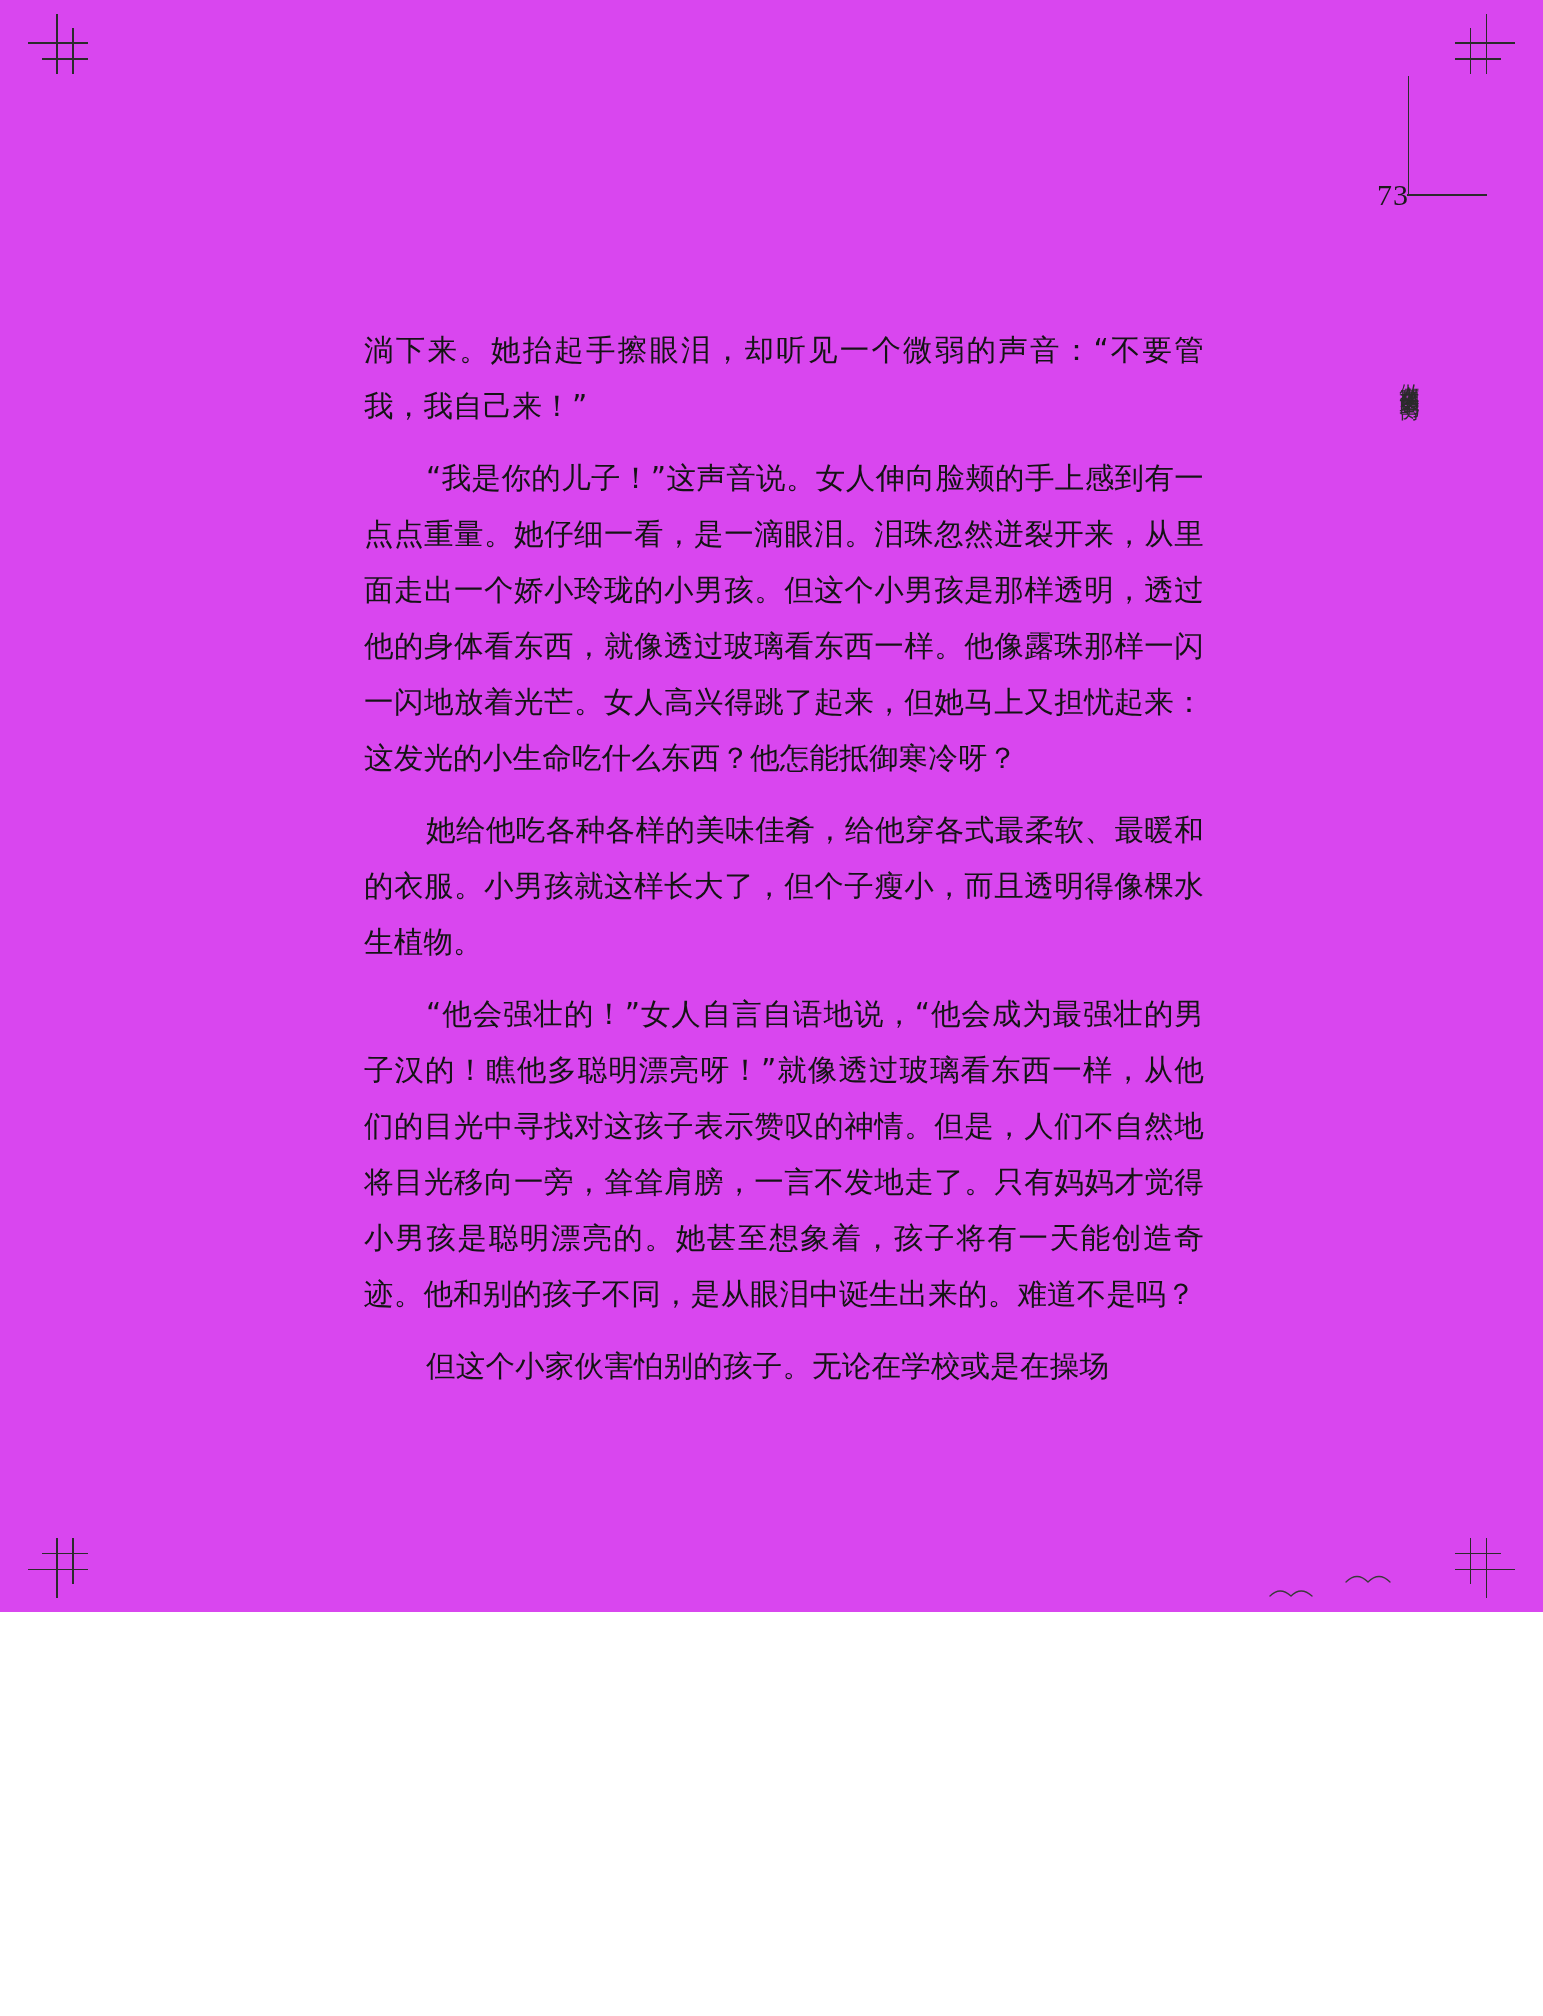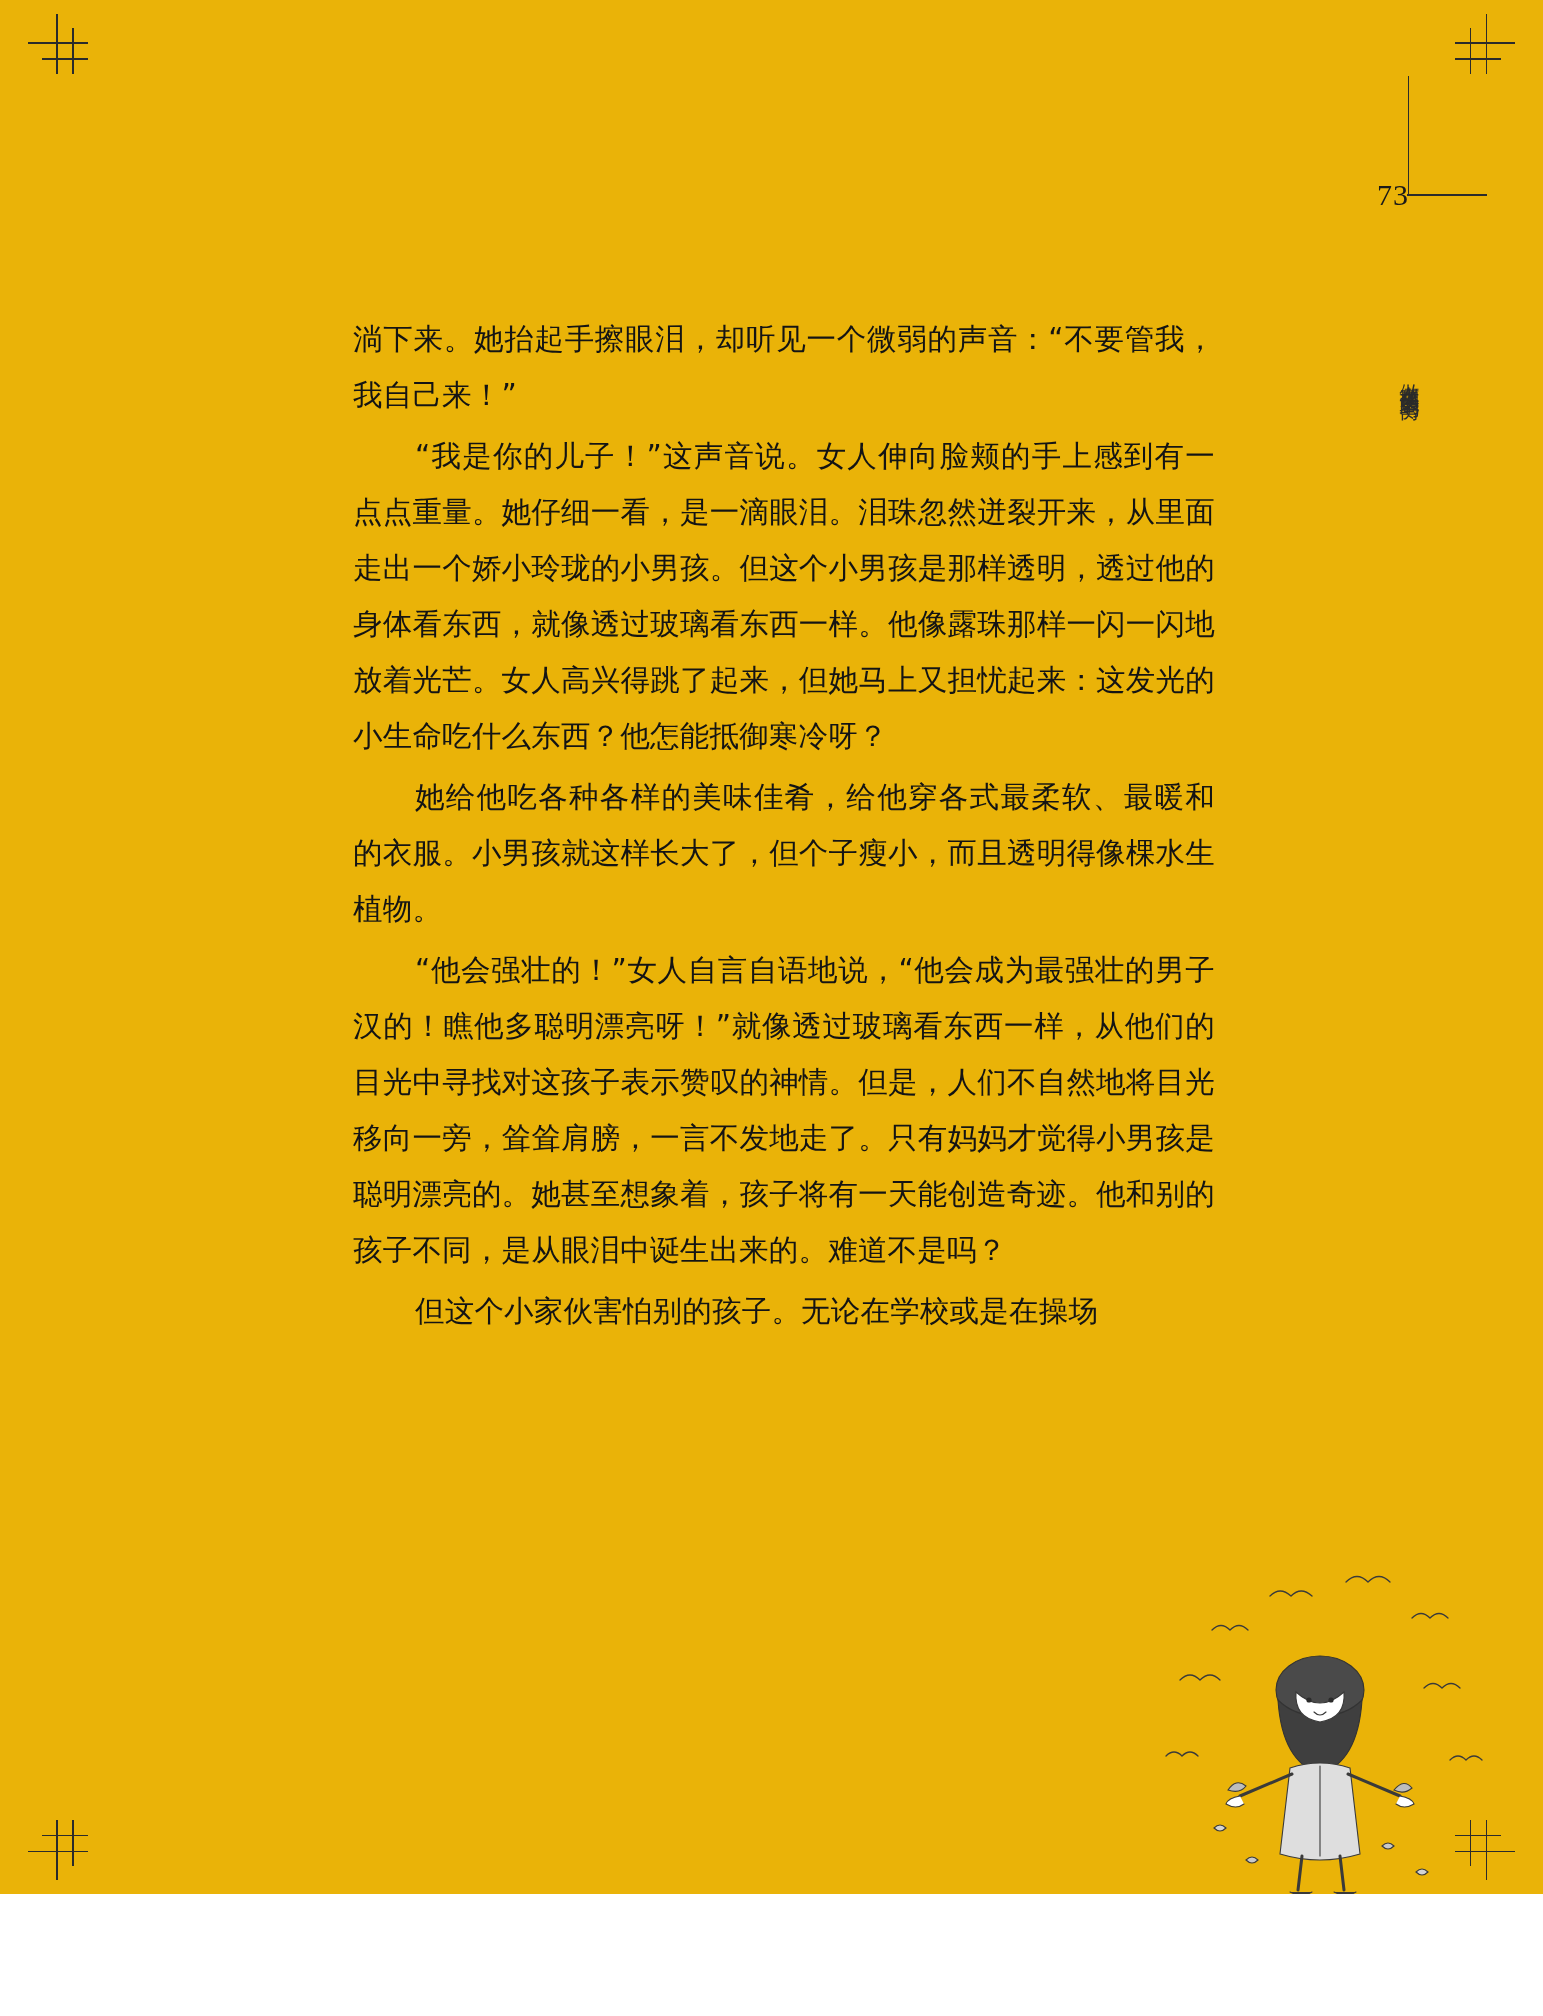--- a/index.html
+++ b/index.html
@@ -6,22 +6,22 @@
     margin: 0;
     padding: 0;
     background: #ffffff;
   }
   body {
     font-family: "Liberation Sans", sans-serif;
   }
   .page {
     position: relative;
     width: 1543px;
-    height: 1894px;
-    background: #eab308;
+    height: 1612px;
+    background: #d946ef;
     overflow: hidden;
   }
 
   
   .crop {
     position: absolute;
     pointer-events: none;
   }
   .crop span {
     position: absolute;
@@ -90,21 +90,21 @@
   }
 
   
   .body-text {
     position: absolute;
     left: 348px;
     top: 306px;
     width: 872px;
   }
   .body-text p {
-    margin: 5px;
+    margin: 16px;
     font-size: 29.5px;
     line-height: 56px;
     color: #141414;
     text-align: justify;
     text-justify: inter-ideograph;
     font-family: "DejaVu Sans", "Liberation Sans", sans-serif;
     letter-spacing: 0.2px;
   }
   .body-text p.indent {
     text-indent: 62px;

